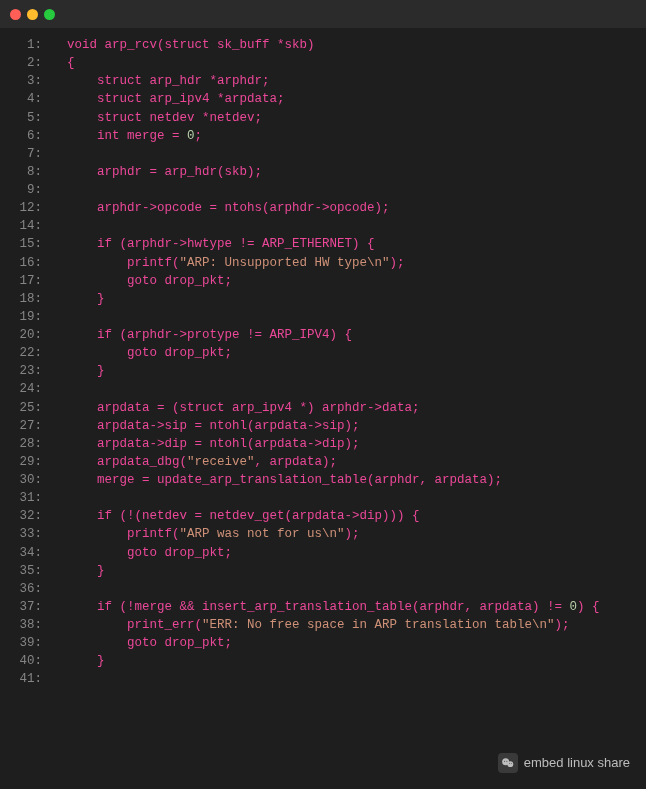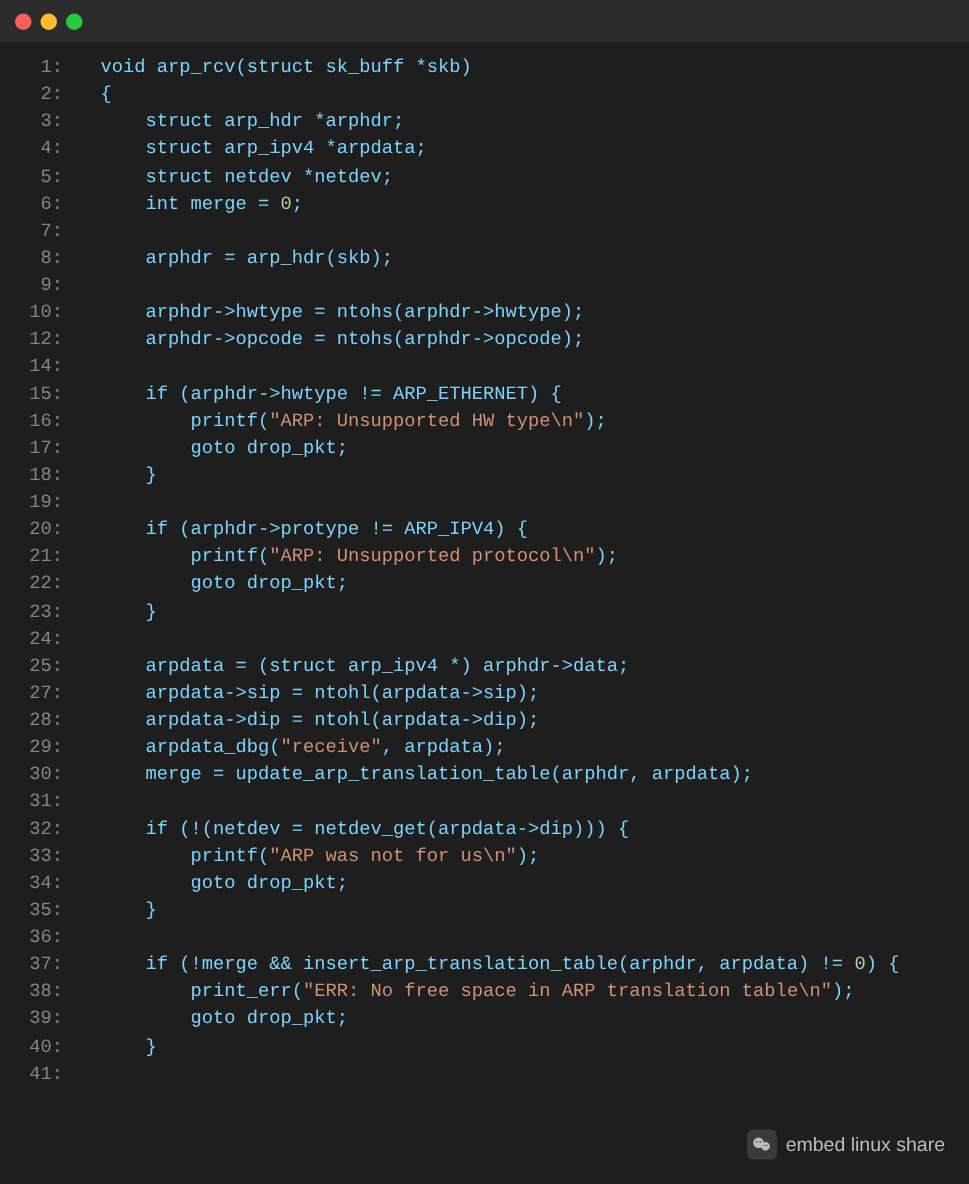--- a/index.html
+++ b/index.html
@@ -47,21 +47,21 @@
     width: 42px;
     text-align: right;
     color: #858585;
     padding-right: 10px;
     user-select: none;
     flex-shrink: 0;
   }
   .code {
     flex: 1;
   }
-  .kw { color: #7dd3fc; }
+  .kw { color: #ec4899; }
   .str { color: #ce9178; }      
   .num { color: #b5cea8; }
   .watermark {
     position: absolute;
     right: 16px;
     bottom: 16px;
     display: flex;
     align-items: center;
     gap: 6px;
     color: #bdbdbd;
@@ -92,30 +92,28 @@
   <div class="code-area" id="code-area">
       <div class="line"><span class="lineno">1:</span><span class="code"><span class="kw">  void arp_rcv(struct sk_buff *skb)</span></span></div>
       <div class="line"><span class="lineno">2:</span><span class="code"><span class="kw">  {</span></span></div>
       <div class="line"><span class="lineno">3:</span><span class="code"><span class="kw">      struct arp_hdr *arphdr;</span></span></div>
       <div class="line"><span class="lineno">4:</span><span class="code"><span class="kw">      struct arp_ipv4 *arpdata;</span></span></div>
       <div class="line"><span class="lineno">5:</span><span class="code"><span class="kw">      struct netdev *netdev;</span></span></div>
       <div class="line"><span class="lineno">6:</span><span class="code"><span class="kw">      int merge = </span><span class="num">0</span><span class="kw">;</span></span></div>
       <div class="line"><span class="lineno">7:</span><span class="code"><span class="kw"></span></span></div>
       <div class="line"><span class="lineno">8:</span><span class="code"><span class="kw">      arphdr = arp_hdr(skb);</span></span></div>
       <div class="line"><span class="lineno">9:</span><span class="code"><span class="kw"></span></span></div>
-      <div class="line"><span class="lineno">10:</span><span class="code"><span class="kw">      arphdr-&gt;hwtype = ntohs(arphdr-&gt;hwtype);</span></span></div>
       <div class="line"><span class="lineno">12:</span><span class="code"><span class="kw">      arphdr-&gt;opcode = ntohs(arphdr-&gt;opcode);</span></span></div>
       <div class="line"><span class="lineno">14:</span><span class="code"><span class="kw"></span></span></div>
       <div class="line"><span class="lineno">15:</span><span class="code"><span class="kw">      if (arphdr-&gt;hwtype != ARP_ETHERNET) {</span></span></div>
       <div class="line"><span class="lineno">16:</span><span class="code"><span class="kw">          printf(</span><span class="str">"ARP: Unsupported HW type\n"</span><span class="kw">);</span></span></div>
       <div class="line"><span class="lineno">17:</span><span class="code"><span class="kw">          goto drop_pkt;</span></span></div>
       <div class="line"><span class="lineno">18:</span><span class="code"><span class="kw">      }</span></span></div>
       <div class="line"><span class="lineno">19:</span><span class="code"><span class="kw"></span></span></div>
       <div class="line"><span class="lineno">20:</span><span class="code"><span class="kw">      if (arphdr-&gt;protype != ARP_IPV4) {</span></span></div>
-      <div class="line"><span class="lineno">21:</span><span class="code"><span class="kw">          printf(</span><span class="str">"ARP: Unsupported protocol\n"</span><span class="kw">);</span></span></div>
       <div class="line"><span class="lineno">22:</span><span class="code"><span class="kw">          goto drop_pkt;</span></span></div>
       <div class="line"><span class="lineno">23:</span><span class="code"><span class="kw">      }</span></span></div>
       <div class="line"><span class="lineno">24:</span><span class="code"><span class="kw"></span></span></div>
       <div class="line"><span class="lineno">25:</span><span class="code"><span class="kw">      arpdata = (struct arp_ipv4 *) arphdr-&gt;data;</span></span></div>
       <div class="line"><span class="lineno">27:</span><span class="code"><span class="kw">      arpdata-&gt;sip = ntohl(arpdata-&gt;sip);</span></span></div>
       <div class="line"><span class="lineno">28:</span><span class="code"><span class="kw">      arpdata-&gt;dip = ntohl(arpdata-&gt;dip);</span></span></div>
       <div class="line"><span class="lineno">29:</span><span class="code"><span class="kw">      arpdata_dbg(</span><span class="str">"receive"</span><span class="kw">, arpdata);</span></span></div>
       <div class="line"><span class="lineno">30:</span><span class="code"><span class="kw">      merge = update_arp_translation_table(arphdr, arpdata);</span></span></div>
       <div class="line"><span class="lineno">31:</span><span class="code"><span class="kw"></span></span></div>
       <div class="line"><span class="lineno">32:</span><span class="code"><span class="kw">      if (!(netdev = netdev_get(arpdata-&gt;dip))) {</span></span></div>

